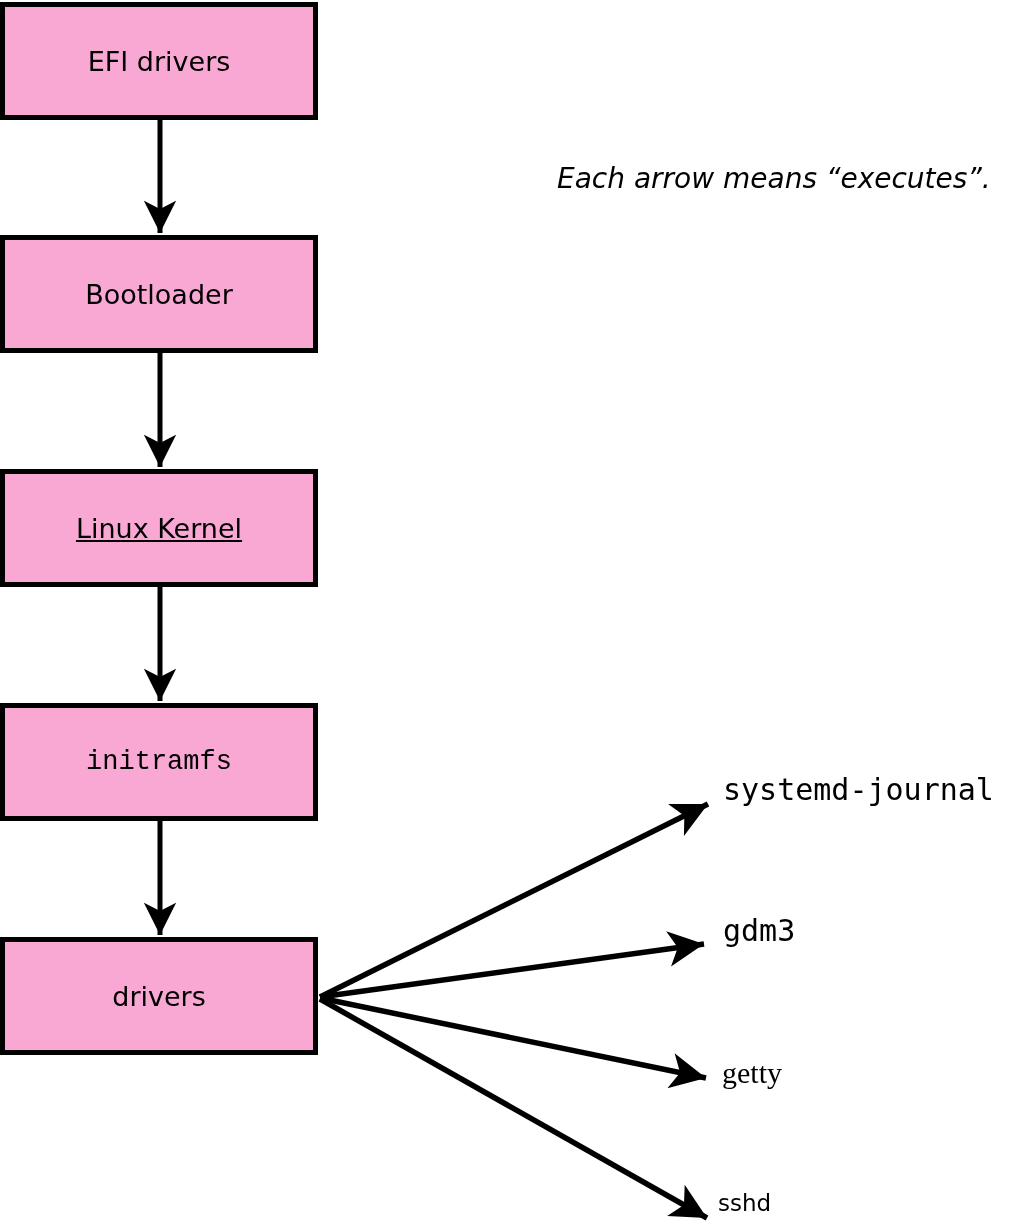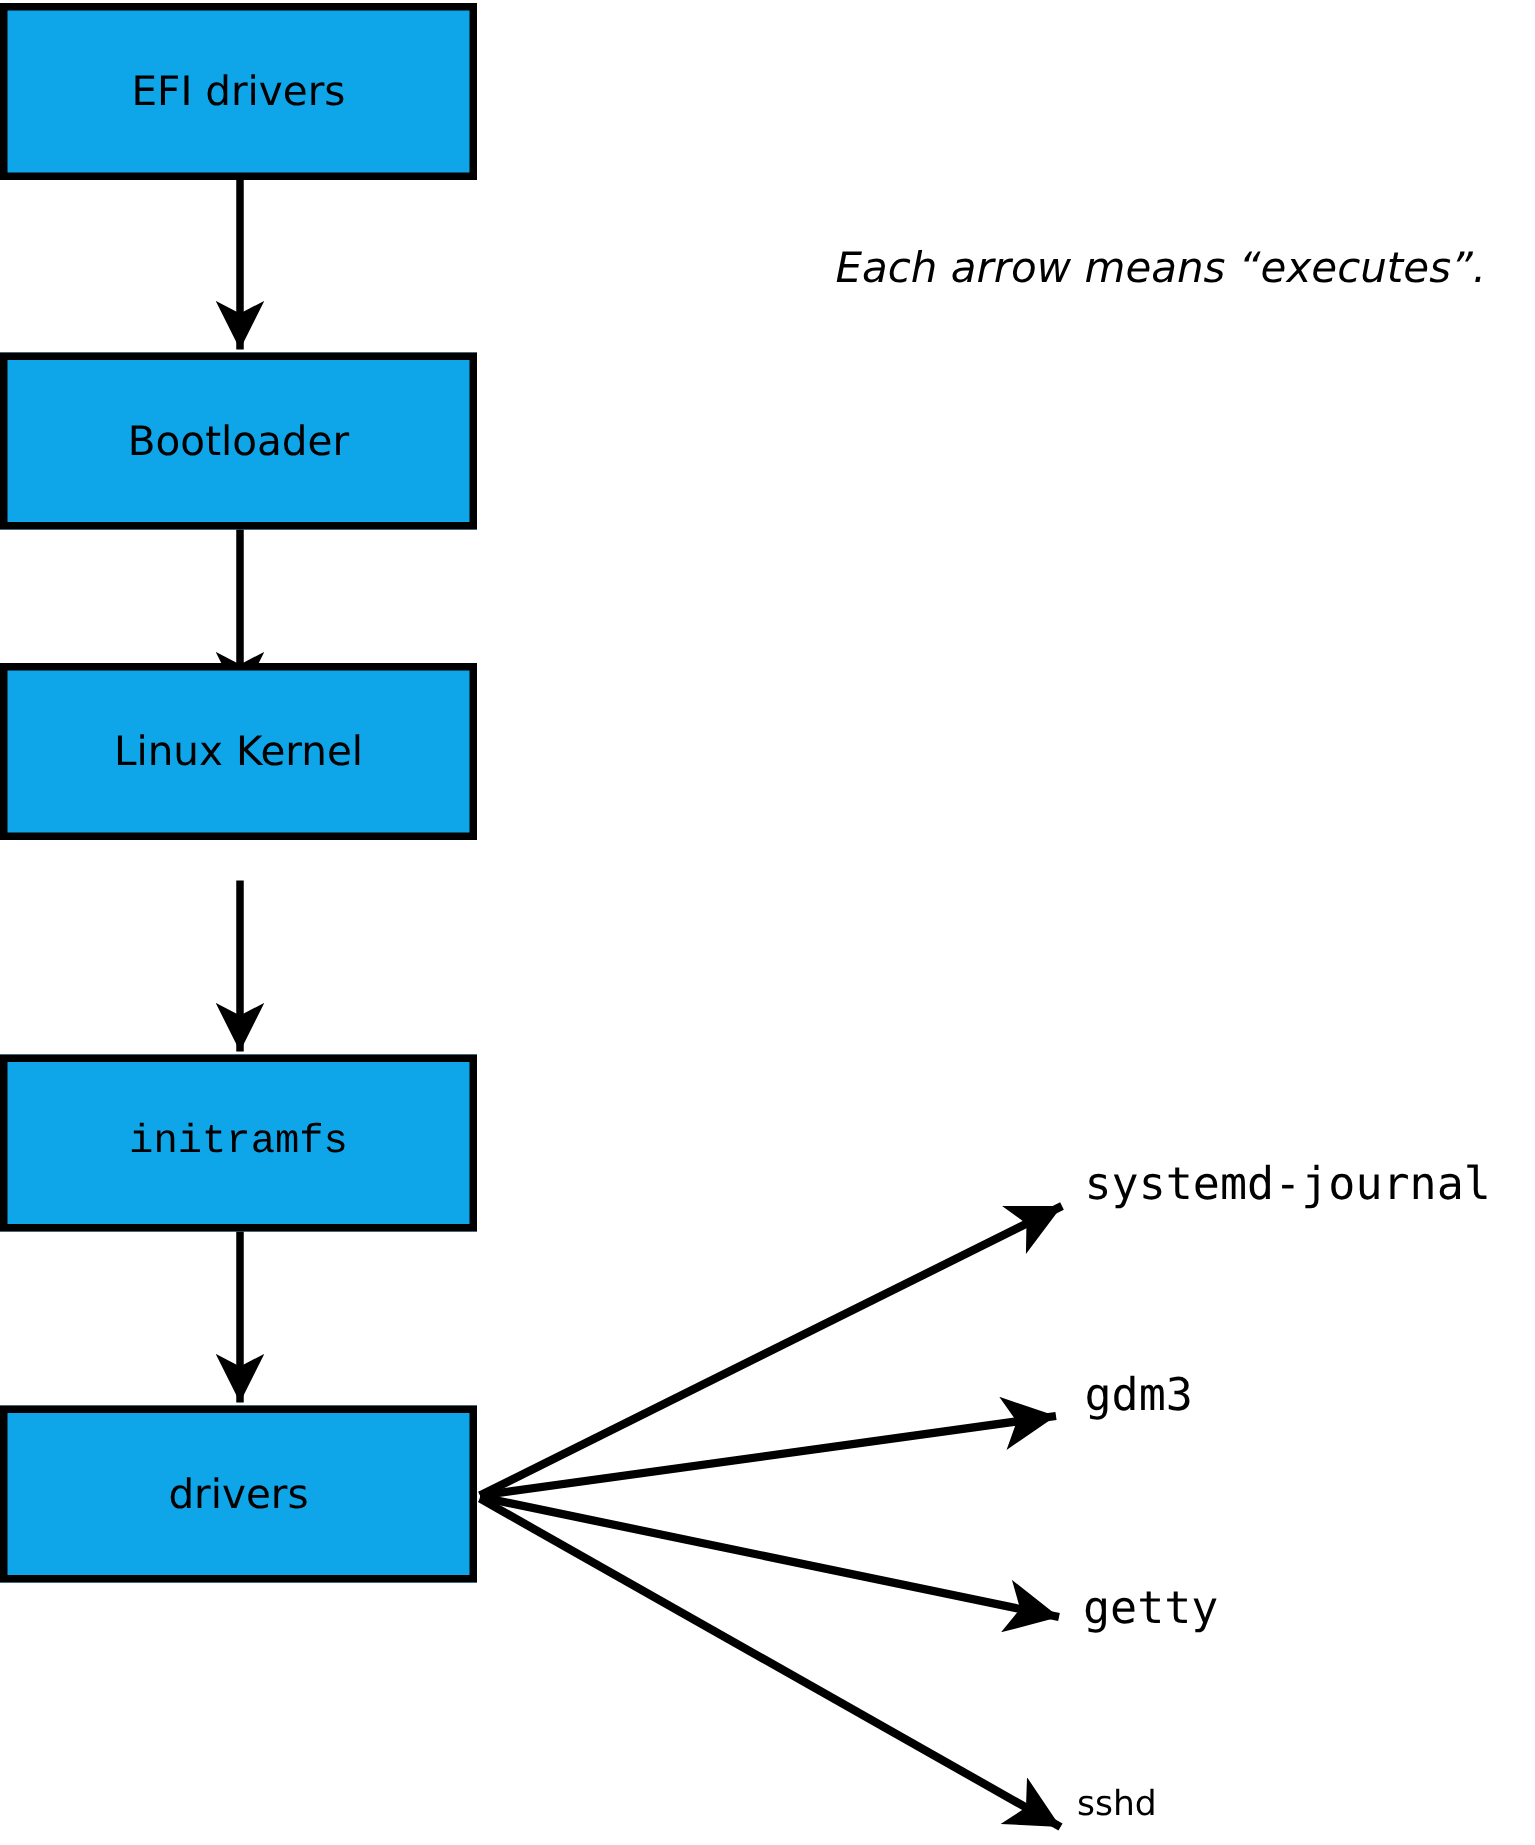--- a/index.html
+++ b/index.html
@@ -23,21 +23,21 @@
     width: 1023px;
     height: 1230px;
   }
   .flow-box {
     position: absolute;
     left: 0;
     width: 318px;
     height: 118px;
     border: 5px solid #000000;
     box-sizing: border-box;
-    background: #0ea5e9;
+    background: #f9a8d4;
     display: flex;
     align-items: center;
     justify-content: center;
   }
   .flow-box span {
     font-size: 27px;
     line-height: 1;
     white-space: nowrap;
   }
   .note {
@@ -85,30 +85,30 @@
     <line x1="320" y1="998" x2="706" y2="1078" stroke="#000000" stroke-width="5.5" marker-end="url(#ah)"></line>
     <line x1="320" y1="999" x2="707" y2="1218" stroke="#000000" stroke-width="5.5" marker-end="url(#ah)"></line>
   </svg>
 
   <div class="flow-box" style="top: 2px;">
     <span>EFI drivers</span>
   </div>
   <div class="flow-box" style="top: 235px;">
     <span>Bootloader</span>
   </div>
-  <div class="flow-box" style="top: 442px;">
+  <div class="flow-box" style="top: 469px; text-decoration: underline;">
     <span>Linux Kernel</span>
   </div>
   <div class="flow-box" style="top: 703px; font-family: Liberation Mono, monospace;">
     <span>initramfs</span>
   </div>
   <div class="flow-box" style="top: 937px;">
     <span>drivers</span>
   </div>
 
   <div class="note">Each arrow means “executes”.</div>
 
   <div class="proc-label mono" style="left: 723px; top: 775px;">systemd-journal</div>
   <div class="proc-label mono" style="left: 723px; top: 916px;">gdm3</div>
-  <div class="proc-label mono" style="left: 722px; top: 1058px;">getty</div>
+  <div class="proc-label mono" style="left: 722px; top: 1058px; font-family: Liberation Serif, serif;">getty</div>
   <div class="proc-label sans" style="left: 718px; top: 1192px;">sshd</div>
 
 </div>
 
 </body></html>

